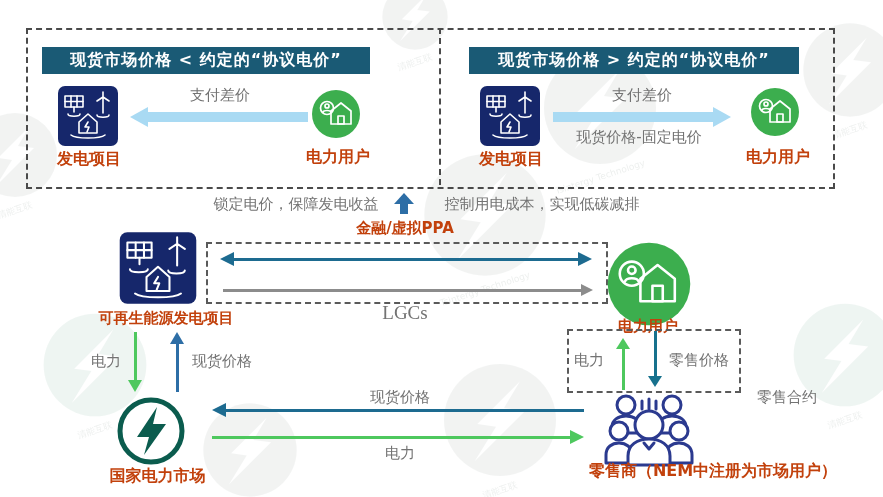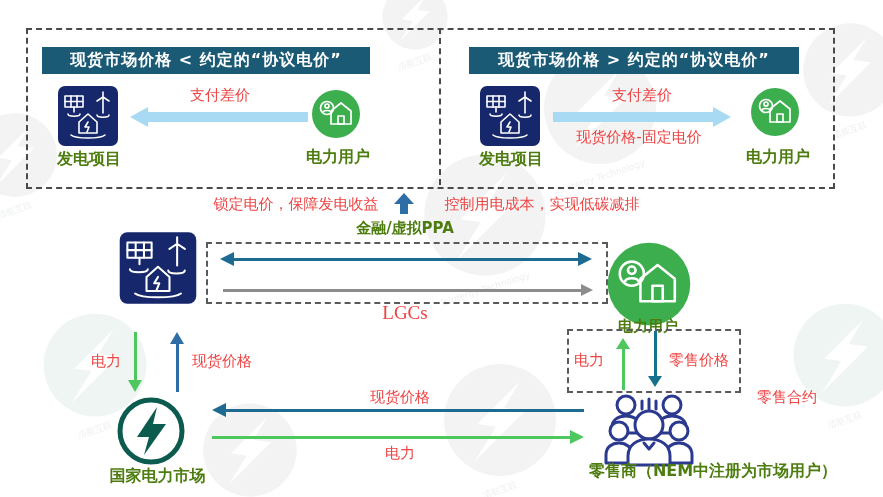--- a/index.html
+++ b/index.html
@@ -1,20 +1,20 @@
 <!DOCTYPE html>
 <html><head>
 <meta charset="utf-8">
 <style>
   html,body{margin:0;padding:0;background:#fff;}
   #stage{position:relative;width:883px;height:497px;background:#fff;overflow:hidden;
          font-family:"DejaVu Sans","Liberation Sans",sans-serif;color:#1a1a1a;}
   .abs{position:absolute;}
-  .txt{position:absolute;font-size:15px;line-height:1.25;color:#ef4444;text-align:center;white-space:nowrap;}
-  .bold{font-weight:bold;color:#4d7c0f;}
+  .txt{position:absolute;font-size:15px;line-height:1.25;color:#737373;text-align:center;white-space:nowrap;}
+  .bold{font-weight:bold;color:#c2410c;}
   .hdr{position:absolute;background:#1a5a75;color:#fff;font-weight:bold;font-size:16px;
        display:flex;align-items:center;justify-content:center;letter-spacing:1px;}
   .dashbox{position:absolute;border:2px dashed #4a4a4a;}
   .dashbox2{position:absolute;border:2px dashed #5a5a5a;}
   .shaft{position:absolute;}
   .tri{position:absolute;width:0;height:0;}
   .serif{font-family:"Liberation Serif","DejaVu Serif",serif;margin-top:39px;}
   .wm{position:absolute;opacity:0.12;pointer-events:none;}
   .wm .wmtx{display:block;font-size:9px;color:#6b7f74;text-align:center;transform:rotate(-18deg);}
 </style>
@@ -203,20 +203,21 @@
     <circle cx="25" cy="25" r="24" fill="#3cae4e"></circle>
     <g stroke="#fff" stroke-width="1.5" fill="none" stroke-linecap="round" stroke-linejoin="round">
       <path d="M20 22l10-8 10 8v13H20z"></path>
         <rect x="27" y="26" width="6" height="9"></rect>
       <circle cx="15" cy="19" r="7"></circle>
         <circle cx="15" cy="17" r="2.2"></circle>
         <path d="M11 23.5c1-2.5 7-2.5 8 0"></path>
     </g>
   </svg>
 
+  <div class="txt bold" style="left:66px;top:309px;width:200px;">可再生能源发电项目</div>
   <div class="txt bold" style="left:600px;top:317px;width:96px;">电力用户</div>
 
   <div class="abs" style="left:128px;top:332px;width:14px;height:60px;">
     <div class="shaft" style="left:5.5px;top:0;bottom:11px;width:3px;background:#4ec85e;"></div>
     <div class="tri" style="left:0;bottom:0;border-left:7px solid transparent;border-right:7px solid transparent;border-top:12px solid #4ec85e;"></div>
   </div>
   <div class="abs" style="left:170px;top:332px;width:14px;height:60px;">
     <div class="shaft" style="left:5.5px;top:11px;bottom:0;width:3px;background:#2d6ea6;"></div>
     <div class="tri" style="left:0;top:0;border-left:7px solid transparent;border-right:7px solid transparent;border-bottom:12px solid #2d6ea6;"></div>
   </div>

